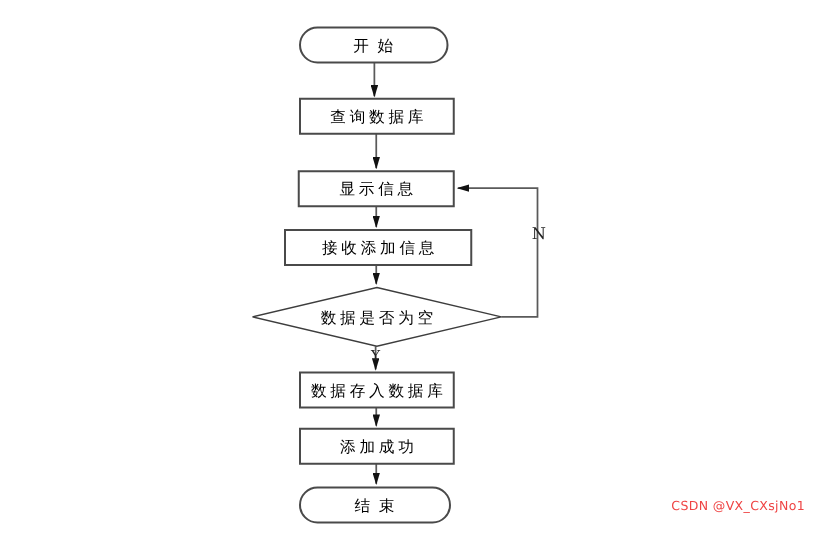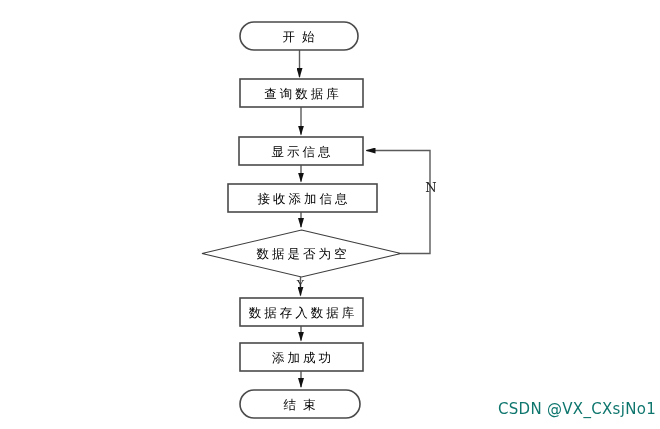--- a/index.html
+++ b/index.html
@@ -42,24 +42,24 @@
   .branch-label {
     font-family: "DejaVu Serif", serif;
     font-size: 13px;
     fill: #222222;
     text-anchor: middle;
   }
   .branch-label-y { font-size: 11px; }
   .watermark {
     position: absolute;
     top: 400px;
-    right: 4px;
-    font-size: 15px;
+    right: 16px;
+    font-size: 10px;
     letter-spacing: 0.3px;
-    color: #0f766e;
+    color: #ef4444;
     white-space: nowrap;
   }
 </style>
 </head>
 <body>
 
 <div class="canvas">
   <svg width="660" height="429" viewBox="0 0 660 429">
     <defs>
       <marker id="arw" viewBox="0 0 10 6" refX="9" refY="3" markerWidth="10" markerHeight="6" markerUnits="userSpaceOnUse" orient="auto">

